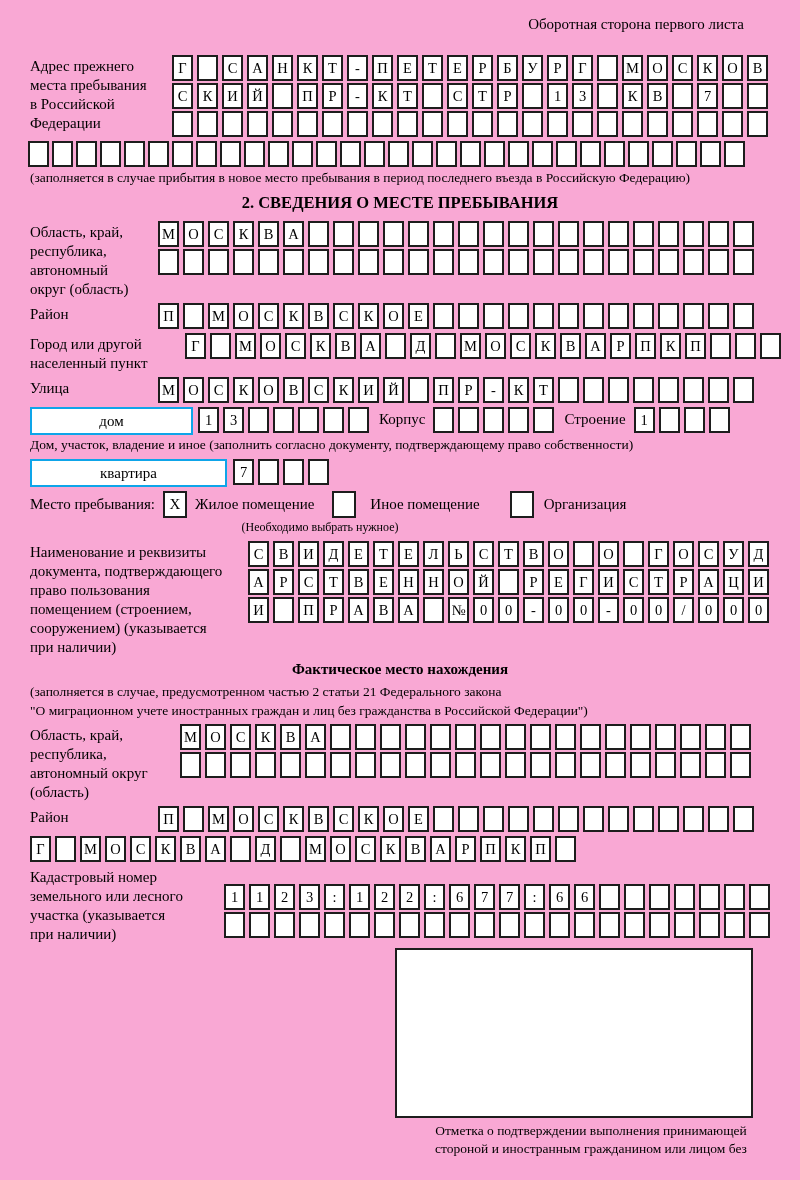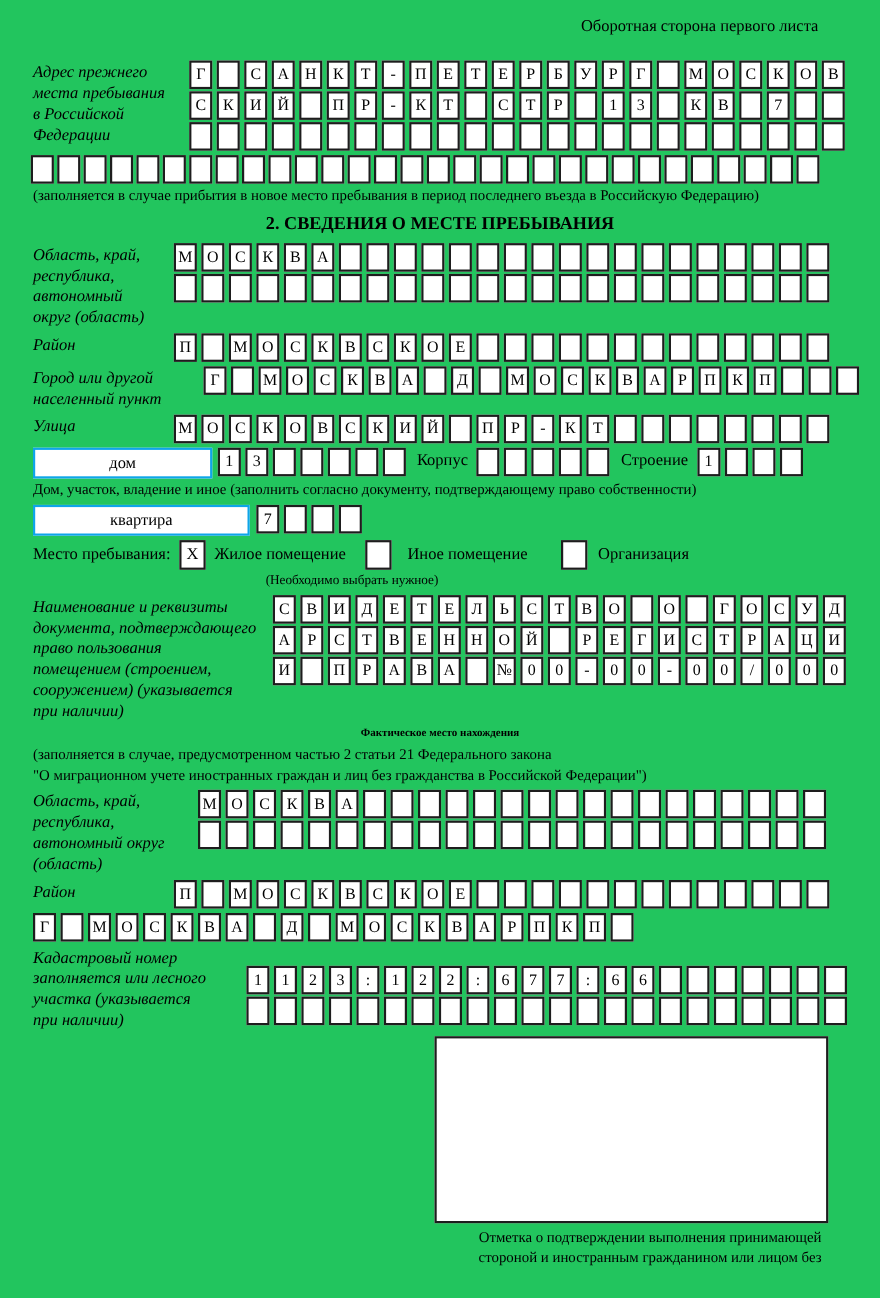--- a/index.html
+++ b/index.html
@@ -1,22 +1,22 @@
 <!DOCTYPE html>
 <html><head>
 <meta charset="utf-8">
 <style>
   * { margin:0; padding:0; box-sizing:border-box; }
   html,body { background:#ffffff; }
   body { font-family:"Liberation Serif", serif; color:#000; }
-  .page { width:800px; height:1180px; padding:16px 30px 8px 30px; position:relative; overflow:hidden; background:#22c55e; }
+  .page { width:800px; height:1180px; padding:16px 30px 8px 30px; position:relative; overflow:hidden; background:#f9a8d4; }
   .header-note { text-align:right; font-size:15px; padding-right:26px; margin-bottom:22px; }
 
   .field { display:flex; align-items:flex-start; margin-bottom:4px; }
-  .flabel { font-size:15px; line-height:1.27; flex:0 0 auto; padding-top:2px;font-style:italic; }
+  .flabel { font-size:15px; line-height:1.27; flex:0 0 auto; padding-top:2px; }
   .rows { display:flex; flex-direction:column; gap:2px; }
   .cellrow { display:flex; gap:4px; flex:0 0 auto; }
   .cell { width:21px; height:26px; border:2px solid #1d1d1d; display:inline-flex; align-items:center; justify-content:center;
           font-size:14.5px; flex:0 0 auto; background:#fff; line-height:1; }
   .note { font-size:13.5px; text-align:left; margin:2px 0 4px 0; line-height:1.25; }
   .h-section { font-size:16.5px; font-weight:bold; text-align:center; margin:6px 0 8px 0; }
   .widebox { height:28px; border:2px solid #0ea5e9; display:flex; align-items:center; justify-content:center;
              font-size:15px; flex:0 0 auto; background:#fff; }
   .inline-label { font-size:15px; padding:4px 8px 0 10px; flex:0 0 auto; }
   .house-row { display:flex; align-items:flex-start; margin-bottom:2px; }
@@ -442,21 +442,21 @@
           <span class="cell">0</span>
           <span class="cell">0</span>
           <span class="cell">/</span>
           <span class="cell">0</span>
           <span class="cell">0</span>
           <span class="cell">0</span>
         </div>
     </div>
   </div>
 
-  <div class="h-section" style="font-size:10px; margin:2px 0 6px 0">Фактическое место нахождения</div>
+  <div class="h-section" style="font-size:15px; margin:2px 0 6px 0">Фактическое место нахождения</div>
   <div class="note">(заполняется в случае, предусмотренном частью 2 статьи 21 Федерального закона</div>
   <div class="note" style="margin-top:-2px">"О миграционном учете иностранных граждан и лиц без гражданства в Российской Федерации")</div>
 
   <div class="field">
     <div class="flabel" style="width:150px">
       <div class="lbl-line">Область, край,</div>
       <div class="lbl-line">республика,</div>
       <div class="lbl-line">автономный округ</div>
       <div class="lbl-line">(область)</div>
     </div>
@@ -567,21 +567,21 @@
         <span class="cell">П</span>
         <span class="cell">К</span>
         <span class="cell">П</span>
         <span class="cell"></span>
       </div>
   </div>
 
   <div class="field">
     <div class="flabel" style="width:194px">
       <div class="lbl-line">Кадастровый номер</div>
-      <div class="lbl-line">заполняется или лесного</div>
+      <div class="lbl-line">земельного или лесного</div>
       <div class="lbl-line">участка (указывается</div>
       <div class="lbl-line">при наличии)</div>
     </div>
     <div class="rows" style="margin-top:18px">
       <div class="cellrow">
           <span class="cell">1</span>
           <span class="cell">1</span>
           <span class="cell">2</span>
           <span class="cell">3</span>
           <span class="cell">:</span>

